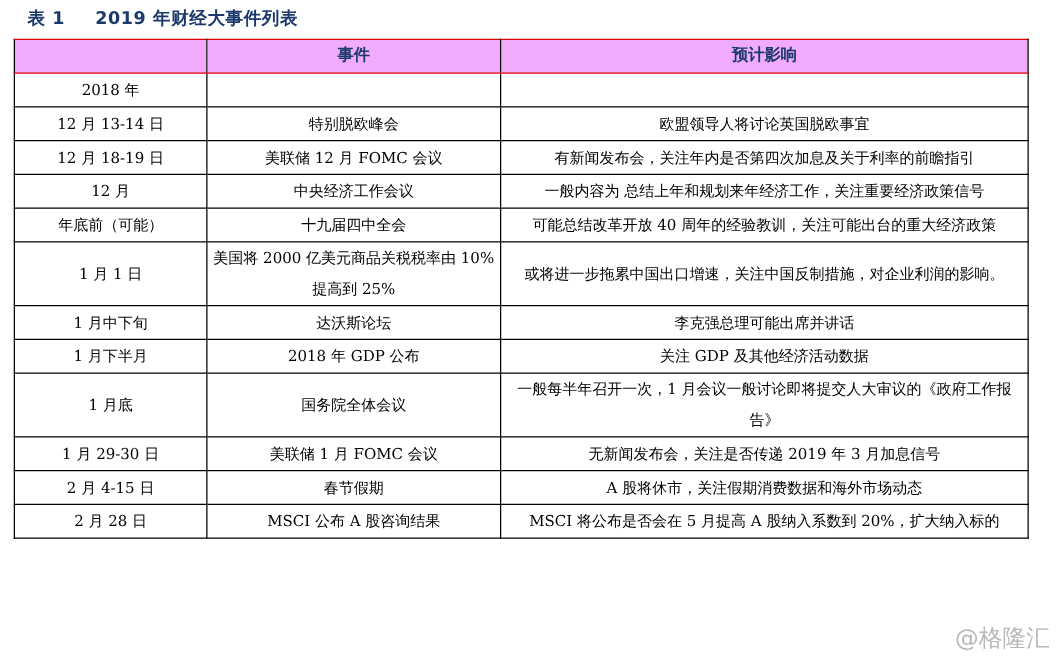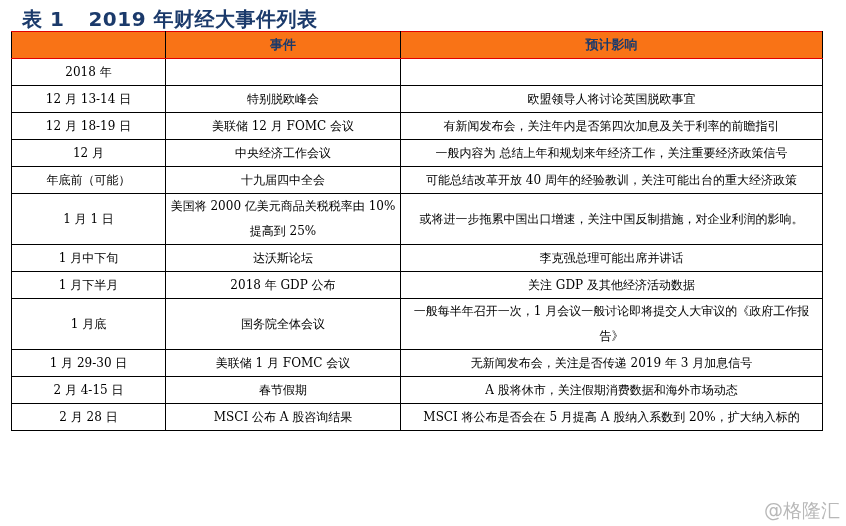--- a/index.html
+++ b/index.html
@@ -14,21 +14,21 @@
       overflow: hidden;
       font-family: "DejaVu Serif", "Liberation Serif", serif;
       color: #000;
     }
     .title {
       position: absolute;
       left: 22px;
       top: 6px;
       font-family: "DejaVu Sans", "Liberation Sans", sans-serif;
       font-weight: bold;
-      font-size: 20px;
+      font-size: 14px;
       color: #1b3a6b;
       letter-spacing: 0.5px;
       white-space: nowrap;
     }
     .title .num { margin-right: 24px; }
     table.events {
       position: absolute;
       left: 11px;
       top: 31px;
       width: 811px;
@@ -41,21 +41,21 @@
     table.events col.c3 { width: 422px; }
     table.events th, table.events td {
       border: 1px solid #000;
       text-align: center;
       vertical-align: middle;
       padding: 0 4px;
       line-height: 26px;
       overflow: hidden;
     }
     table.events thead th {
-      background: #f97316;
+      background: #f0abfc;
       border-top: 1.5px solid #e00000;
       border-bottom: 1.5px solid #e00000;
       font-family: "DejaVu Sans", "Liberation Sans", sans-serif;
       font-weight: bold;
       color: #1b3a6b;
       height: 25px;
       font-size: 13px;
       margin-top: 48px;
     }
     table.events tbody td { height: 26px; }

